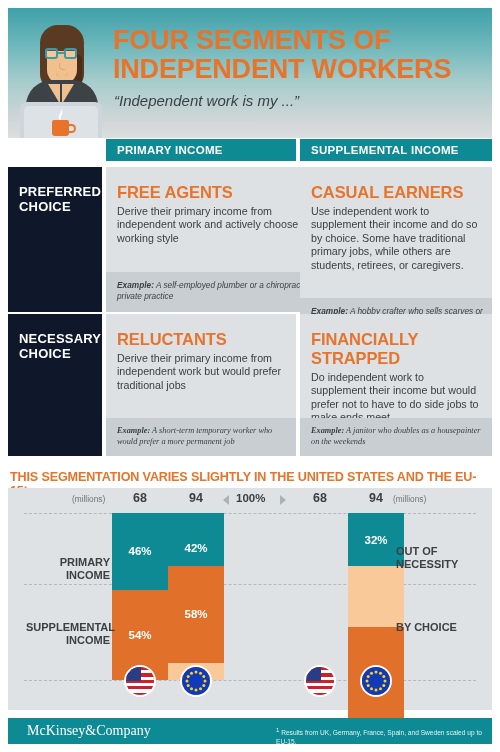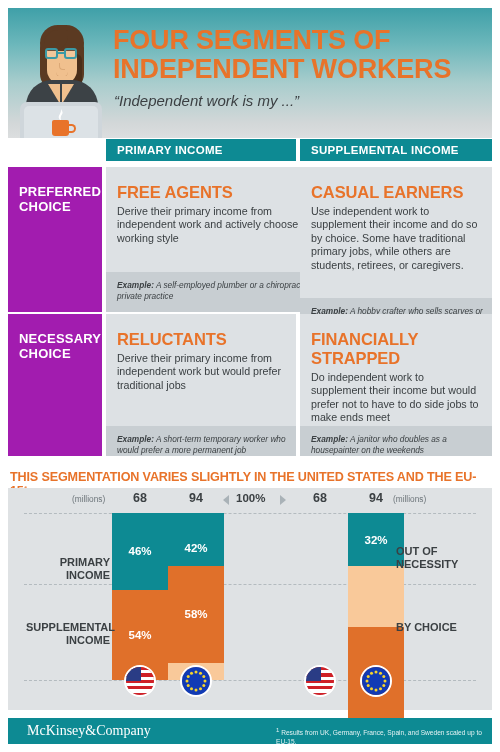--- a/index.html
+++ b/index.html
@@ -55,21 +55,21 @@
   .colhead{
     position:absolute;height:22px;background:#0d8a93;color:#ffffff;
     font-weight:bold;font-size:11.5px;letter-spacing:0.3px;
     display:flex;align-items:center;padding-left:11px;box-sizing:border-box;
   }
   #colhead-primary{left:106px;top:139px;width:190px;}
   #colhead-supp{left:300px;top:139px;width:192px;}
 
   
   .rowlabel{
-    position:absolute;left:8px;width:94px;background:#a21caf;color:#fff;
+    position:absolute;left:8px;width:94px;background:#0f172a;color:#fff;
     font-weight:bold;font-size:13px;line-height:14.5px;letter-spacing:0.2px;
     padding:18px 0 0 11px;box-sizing:border-box;
   }
   #rowlabel-preferred{top:167px;height:145px;}
   #rowlabel-necessary{top:314px;height:142px;}
 
   .cell{position:absolute;background:#dde1e4;box-sizing:border-box;}
   #cell-free{left:106px;top:167px;width:230px;height:145px;}
   #cell-casual{left:300px;top:167px;width:192px;height:171px;}
   #cell-reluct{left:106px;top:314px;width:190px;height:142px;}
@@ -82,21 +82,21 @@
   .cell-body{
     color:#3b4043;font-size:10.7px;line-height:13.4px;padding:3px 12px 0 11px;
   }
   .example{
     position:absolute;left:0;bottom:0;width:100%;background:#c8ced2;
     font-size:8.3px;line-height:10.6px;color:#3b4043;font-style:italic;
     padding:8px 5px 8px 11px;box-sizing:border-box;
   }
   .example b{font-style:italic;font-weight:bold;}
   #ex-free,#ex-casual{height:40px;}
-  #ex-reluct,#ex-fin{height:30px;}
+  #ex-reluct,#ex-fin{height:38px;font-family:Liberation Serif, serif;}
 
   
   .chart-title{
     position:absolute;left:10px;top:470px;width:480px;
     color:#e8732a;font-weight:bold;font-size:12.6px;letter-spacing:-0.15px;
   }
   .chart{position:absolute;left:8px;top:488px;width:484px;height:222px;background:#dfe2e4;}
 
   .gridline{position:absolute;left:16px;width:452px;height:0;border-top:1px dashed #b4bbbf;}
   #grid-top{top:25px;} #grid-mid{top:96px;} #grid-bot{top:192px;}

